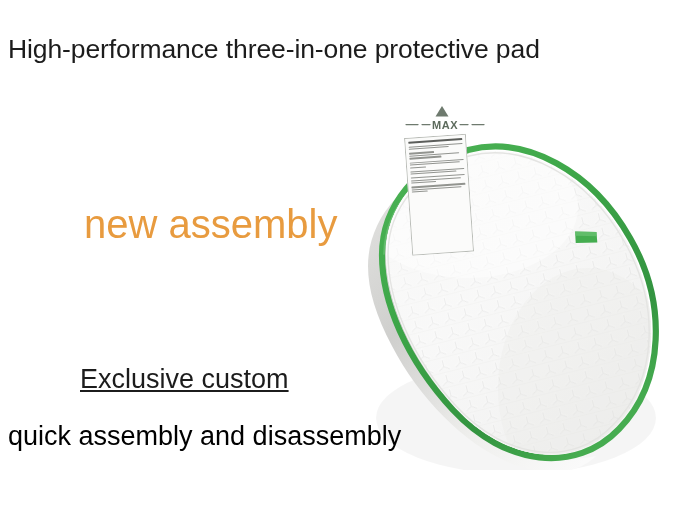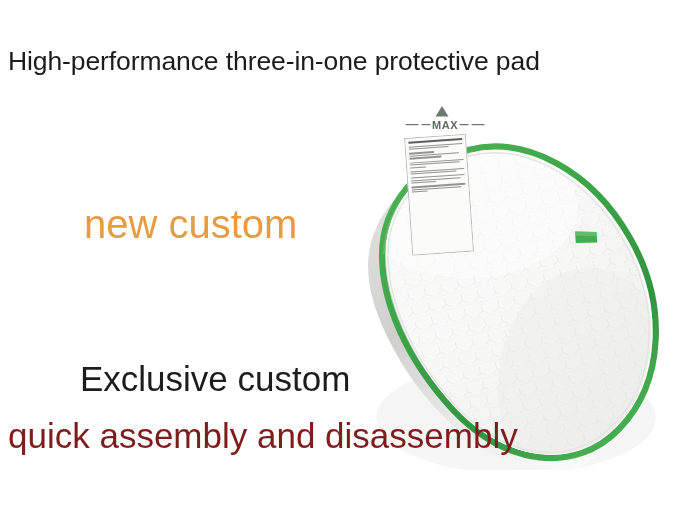--- a/index.html
+++ b/index.html
@@ -14,21 +14,21 @@
     background: #ffffff;
     overflow: hidden;
     font-family: "Liberation Sans", sans-serif;
     -webkit-font-smoothing: antialiased;
   }
 
   
   .headline {
     position: absolute;
     left: 8px;
-    top: 44px;
+    top: 32px;
     font-size: 26.5px;
     line-height: 34px;
     letter-spacing: -0.1px;
     color: #1c1c1c;
     white-space: nowrap;
     font-weight: 400;
     text-align: center;
   }
   .tagline-primary {
     position: absolute;
@@ -37,33 +37,34 @@
     font-size: 40px;
     line-height: 52px;
     color: #e89b3f;
     white-space: nowrap;
     font-weight: 400;
   }
   .tagline-secondary {
     position: absolute;
     left: 80px;
     top: 362px;
-    font-size: 35px;
+    font-size: 27px;
     line-height: 34px;
     color: #1c1c1c;
     white-space: nowrap;
     font-weight: 400;
+    text-decoration: underline;
   }
   .tagline-tertiary {
     position: absolute;
     left: 8px;
     top: 419px;
-    font-size: 35px;
+    font-size: 27px;
     line-height: 34px;
-    color: #7f1d1d;
+    color: #000000;
     white-space: nowrap;
     font-weight: 400;
   }
 
   
   #product {
     position: absolute;
     left: 348px;
     top: 88px;
     width: 340px;
@@ -246,19 +247,19 @@
                 <div class="fp-line w30"></div>
               </div>
           </div>
         </foreignObject>
       </g>
     </svg>
   </div>
 
   <div class="headline">High-performance three-in-one protective pad</div>
 
-  <div class="tagline-primary">new custom</div>
+  <div class="tagline-primary">new assembly</div>
 
   <div class="tagline-secondary">Exclusive custom</div>
 
   <div class="tagline-tertiary">quick assembly and disassembly</div>
 
 </div>
 
 </body></html>

